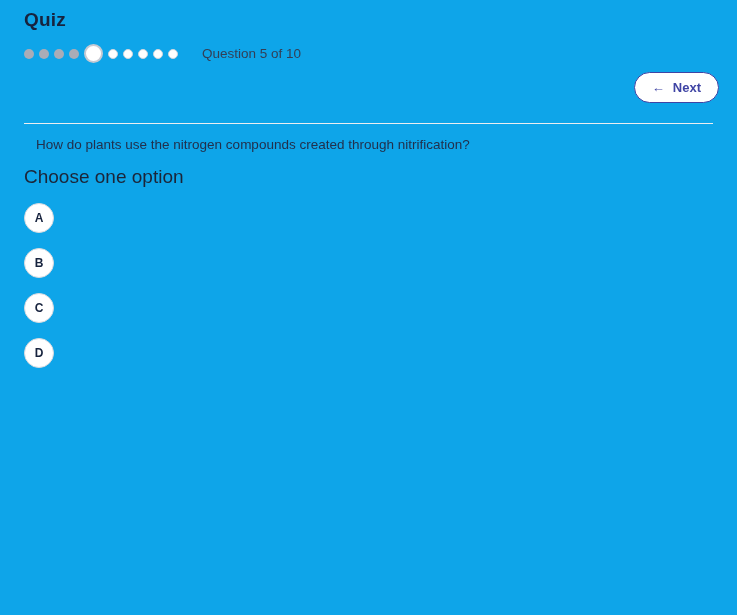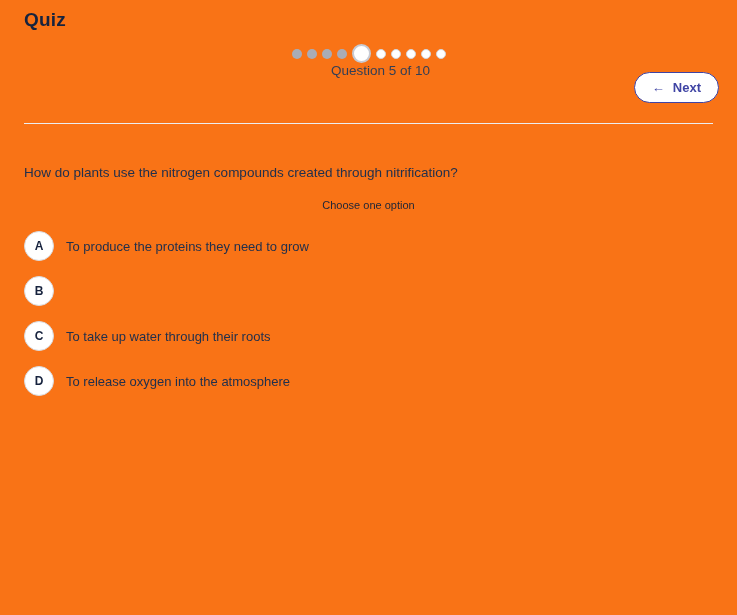--- a/index.html
+++ b/index.html
@@ -6,40 +6,39 @@
     margin: 0;
     padding: 0;
     background: #ffffff;
     font-family: "Liberation Sans", sans-serif;
   }
   .container {
     position: relative;
     width: 737px;
     height: 615px;
     box-sizing: border-box;
-    background: #f97316;
+    background: #0ea5e9;
     overflow: hidden;
   }
   .header {
     padding: 9px 24px 0 24px;
   }
   .title {
     font-size: 19px;
     line-height: 22px;
     font-weight: bold;
     color: #17233E;
     letter-spacing: 0.2px;
   }
   .progress-row {
     display: flex;
     align-items: center;
     padding: 0 24px;
     margin-top: 13px;
     height: 19px;
-    flex-direction: column;
   }
   .dots {
     display: flex;
     align-items: center;
     gap: 5px;
   }
   .dot {
     width: 10px;
     height: 10px;
     border-radius: 50%;
@@ -91,33 +90,32 @@
     border: 1.5px solid #E3E5EA;
     color: #C3C7D1;
     cursor: default;
   }
   .divider {
     border: none;
     border-top: 1px solid #ECEEF1;
     margin: 20px 24px 0 24px;
   }
   .question {
-    padding: 0 24px;
-    margin-top: 40px;
+    padding: 0 36px;
+    margin-top: 12px;
     font-size: 13.5px;
     line-height: 17px;
     color: #22304C;
   }
   .instruction {
     padding: 0 24px;
     margin-top: 16px;
-    font-size: 11px;
+    font-size: 19px;
     line-height: 16px;
     color: #1C2538;
-    text-align: center;
   }
   .options {
     padding: 0 24px;
     margin-top: 18px;
   }
   .option {
     display: flex;
     align-items: center;
     height: 30px;
     margin-bottom: 15px;
@@ -178,28 +176,25 @@
 
   <hr class="divider">
 
   <div class="question">How do plants use the nitrogen compounds created through nitrification?</div>
 
   <div class="instruction">Choose one option</div>
 
   <div class="options">
       <div class="option">
         <div class="option-letter">A</div>
-        <div class="option-text">To produce the proteins they need to grow</div>
       </div>
       <div class="option">
         <div class="option-letter">B</div>
       </div>
       <div class="option">
         <div class="option-letter">C</div>
-        <div class="option-text">To take up water through their roots</div>
       </div>
       <div class="option">
         <div class="option-letter">D</div>
-        <div class="option-text">To release oxygen into the atmosphere</div>
       </div>
     </div>
 
 </div>
 
 </body></html>

